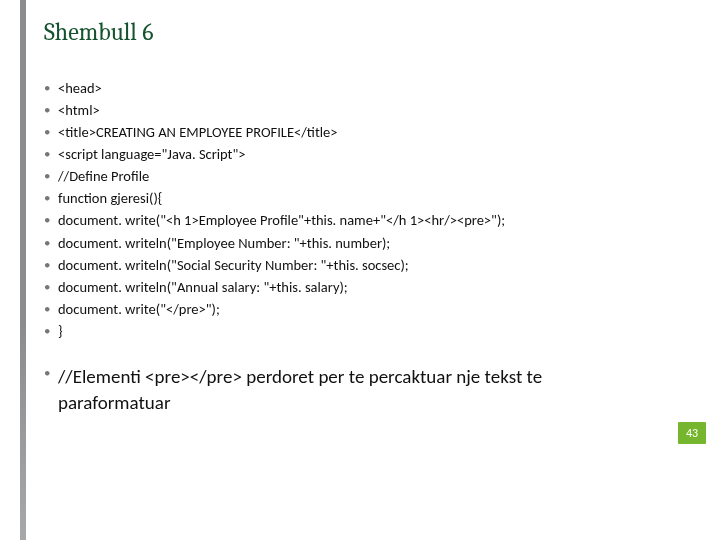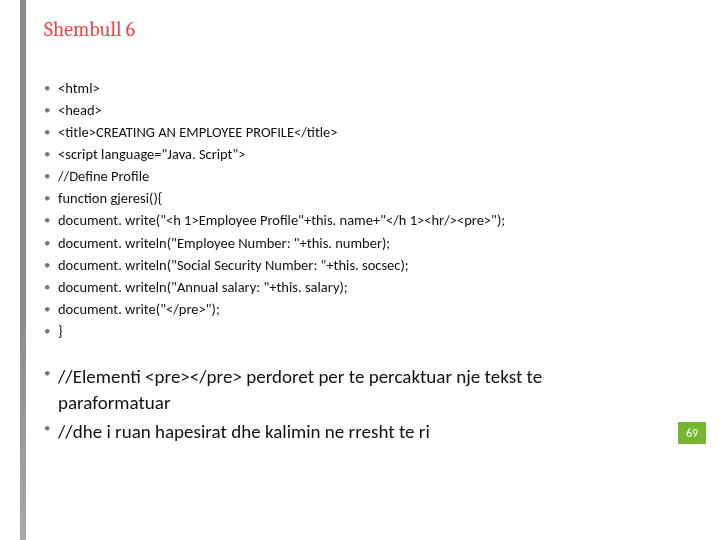--- a/index.html
+++ b/index.html
@@ -16,23 +16,23 @@
     top: 0;
     width: 6px;
     height: 540px;
     background: linear-gradient(to bottom, #8b8c8d 0%, #8b8c8d 60%, #a7a8a9 100%);
   }
   .title {
     position: absolute;
     left: 44px;
     top: 18px;
     font-family: Cambria, Georgia, "Times New Roman", serif;
-    font-size: 20px;
+    font-size: 24px;
     font-weight: 400;
-    color: #ef4444;
+    color: #14532d;
   }
   .bullets {
     position: absolute;
     left: 44px;
     top: 78px;
     width: 620px;
     list-style: none;
     font-size: 14.5px;
     line-height: 1.42;
     color: #111;
@@ -90,32 +90,31 @@
   }
 </style>
 </head>
 <body>
 
 <div class="accent-bar"></div>
 
 <h1 class="title">Shembull 6</h1>
 
 <ul class="bullets">
+  <li>&lt;head&gt;</li>
   <li>&lt;html&gt;</li>
-  <li>&lt;head&gt;</li>
   <li>&lt;title&gt;CREATING AN EMPLOYEE PROFILE&lt;/title&gt;</li>
   <li>&lt;script language="Java. Script"&gt;</li>
   <li>//Define Profile</li>
   <li>function gjeresi(){</li>
   <li>document. write("&lt;h 1&gt;Employee Profile"+this. name+"&lt;/h 1&gt;&lt;hr/&gt;&lt;pre&gt;");</li>
   <li>document. writeln("Employee Number: "+this. number);</li>
   <li>document. writeln("Social Security Number: "+this. socsec);</li>
   <li>document. writeln("Annual salary: "+this. salary);</li>
   <li>document. write("&lt;/pre&gt;");</li>
   <li>}</li>
 </ul>
 
 <ul class="notes">
   <li>//Elementi &lt;pre&gt;&lt;/pre&gt; perdoret per te percaktuar nje tekst te paraformatuar</li>
-  <li>//dhe i ruan hapesirat dhe kalimin ne rresht te ri</li>
 </ul>
 
-<div class="pagenum">69</div>
+<div class="pagenum">43</div>
 
 </body></html>

